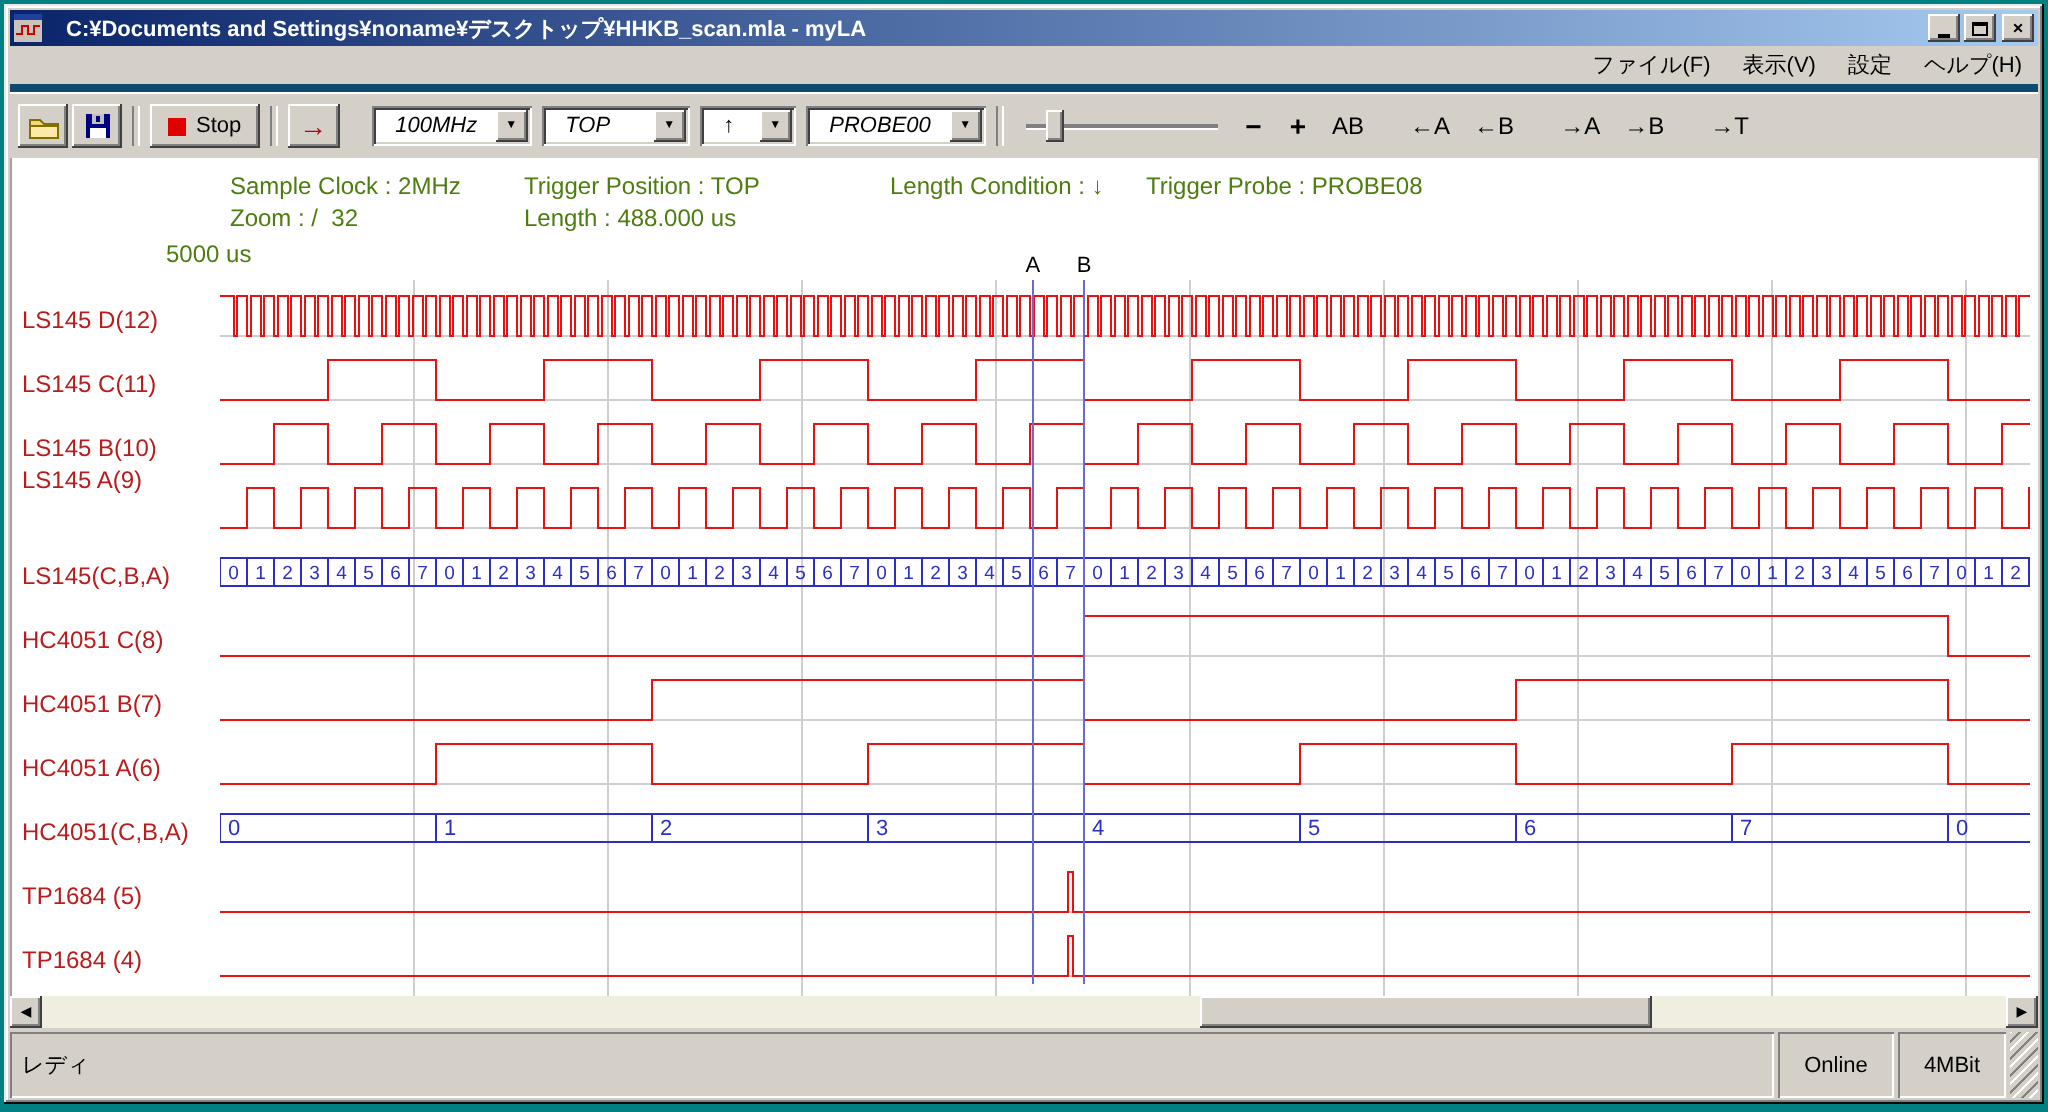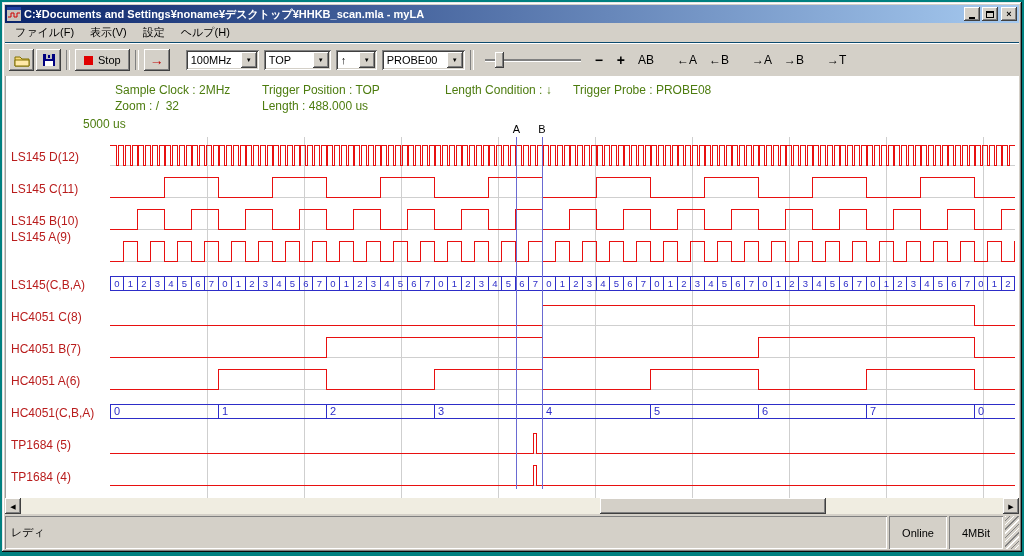--- a/index.html
+++ b/index.html
@@ -3,41 +3,41 @@
 <meta charset="utf-8">
 <style>
   html,body{margin:0;padding:0;}
   body{width:1024px;height:556px;background:#008080;overflow:hidden;position:relative;
        font-family:"Liberation Sans",sans-serif;-webkit-font-smoothing:none;}
   .window{position:absolute;left:2px;top:2px;width:1020px;height:550px;background:#d4d0c8;
           box-sizing:border-box;padding:3px;display:flex;flex-direction:column;
           box-shadow:inset -1px -1px #0a0a0a,inset 1px 1px #e8e8e8,inset -2px -2px #808080,inset 2px 2px #fff;}
   
   .titlebar{flex:0 0 18px;background:linear-gradient(90deg,#0a246a,#a6caf0);display:flex;align-items:center;
-            padding:0 2px;gap:3px;}
+            padding:0 2px;gap:12px;}
   .title-text{color:#fff;font-size:11px;font-weight:bold;flex:1;white-space:nowrap;overflow:hidden;}
   button{font-family:inherit;}
   .raised{background:#d4d0c8;border:none;
           box-shadow:inset -1px -1px #404040,inset 1px 1px #fff,inset -2px -2px #808080,inset 2px 2px #d4d0c8;}
   .wbtn{width:16px;height:14px;display:grid;place-items:center;padding:0;font-size:9px;font-weight:bold;line-height:1;}
   .glyph-min{display:block;width:6px;height:2px;background:#000;margin-top:7px;}
   .glyph-max{display:block;width:8px;height:7px;border:1px solid #000;border-top:2px solid #000;box-sizing:border-box;}
   .win-btns{display:flex;gap:2px;align-items:center;}
   
-  .menubar{flex:0 0 19px;display:flex;align-items:center;font-size:11px;padding-left:2px;border-bottom:1px solid #0c4a6e;}
+  .menubar{flex:0 0 19px;display:flex;align-items:center;font-size:11px;padding-left:2px;border-bottom:4px solid #0c4a6e;justify-content:flex-end;}
   .menu-item{padding:2px 8px;}
   
   .toolbar{flex:0 0 28px;display:flex;align-items:center;padding:2px 4px;border-top:1px solid #fff;gap:2px;}
   .tbtn{width:25px;height:22px;display:grid;place-items:center;padding:0;}
   .tsep{width:2px;height:20px;border-left:1px solid #808080;border-right:1px solid #fff;margin:0 3px;}
   .stop-btn{height:22px;display:flex;align-items:center;gap:5px;padding:4px 9px;font-size:11px;}
   .stop-square{display:inline-block;width:9px;height:9px;background:#e00000;}
   .run-btn{width:26px;height:22px;color:#c00000;font-weight:bold;font-size:14px;display:grid;place-items:center;padding:0;}
-  .combo{height:20px;background:#fff;display:flex;align-items:center;font-size:11px;padding-left:5px;margin-left:3px;
-         box-shadow:inset 1px 1px #808080,inset -1px -1px #fff,inset 2px 2px #404040,inset -2px -2px #d4d0c8;}
+  .combo{height:20px;background:#fff;display:flex;align-items:center;font-size:11px;padding-left:12px;margin-left:3px;
+         box-shadow:inset 1px 1px #808080,inset -1px -1px #fff,inset 2px 2px #404040,inset -2px -2px #d4d0c8;font-style:italic;}
   .combo-text{flex:1;white-space:nowrap;}
   .combo-arrow{width:16px;height:16px;margin-right:2px;display:grid;place-items:center;font-size:6px;background:#d4d0c8;
                box-shadow:inset -1px -1px #404040,inset 1px 1px #fff,inset -2px -2px #808080;}
   .w-clock{width:68px}.w-top{width:62px}.w-edge{width:36px}.w-probe{width:78px}
   .slider{width:100px;height:20px;position:relative;margin:0 4px;}
   .slider-track{position:absolute;left:2px;right:2px;top:9px;height:2px;background:#808080;border-bottom:1px solid #fff;}
   .slider-thumb{position:absolute;left:12px;top:2px;width:9px;height:16px;}
   .fbtn{background:transparent;border:none;height:22px;padding:0 5px;font-size:12px;}
   .fbtn.big{font-size:14px;font-weight:bold;padding:0 6px;}
   .tgap{width:9px;}

